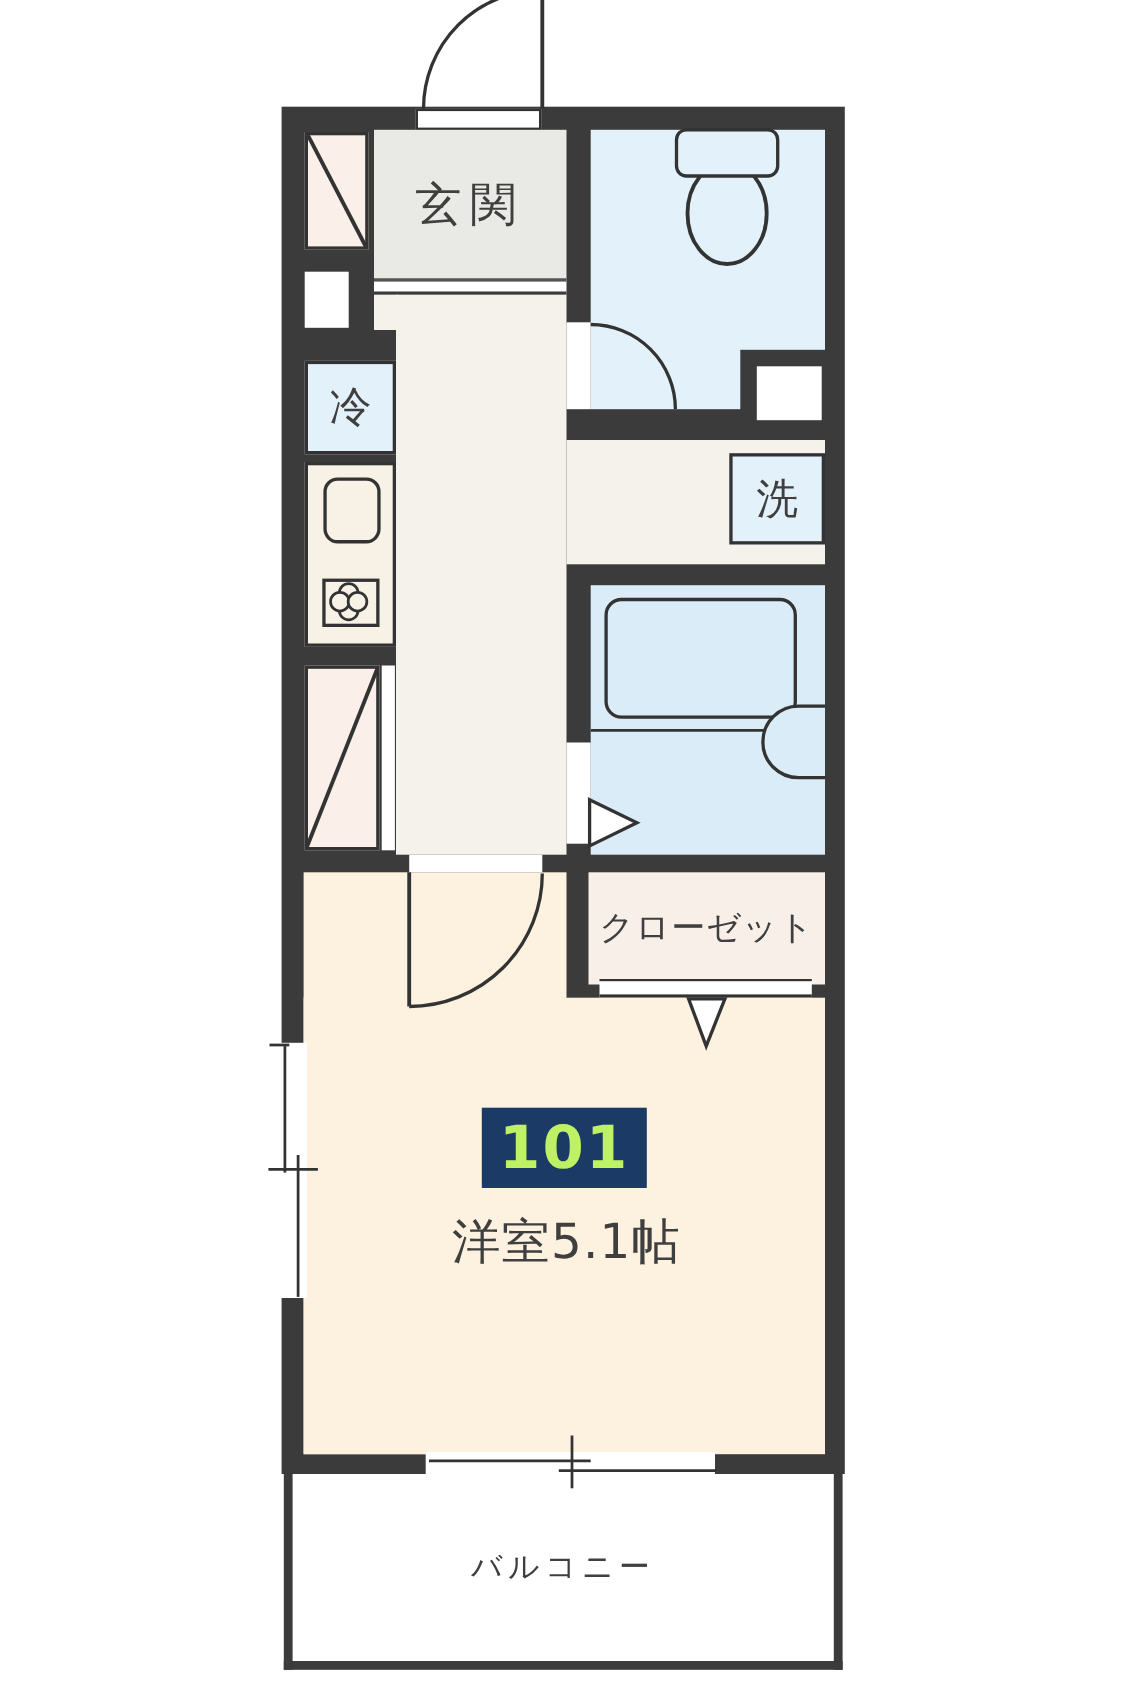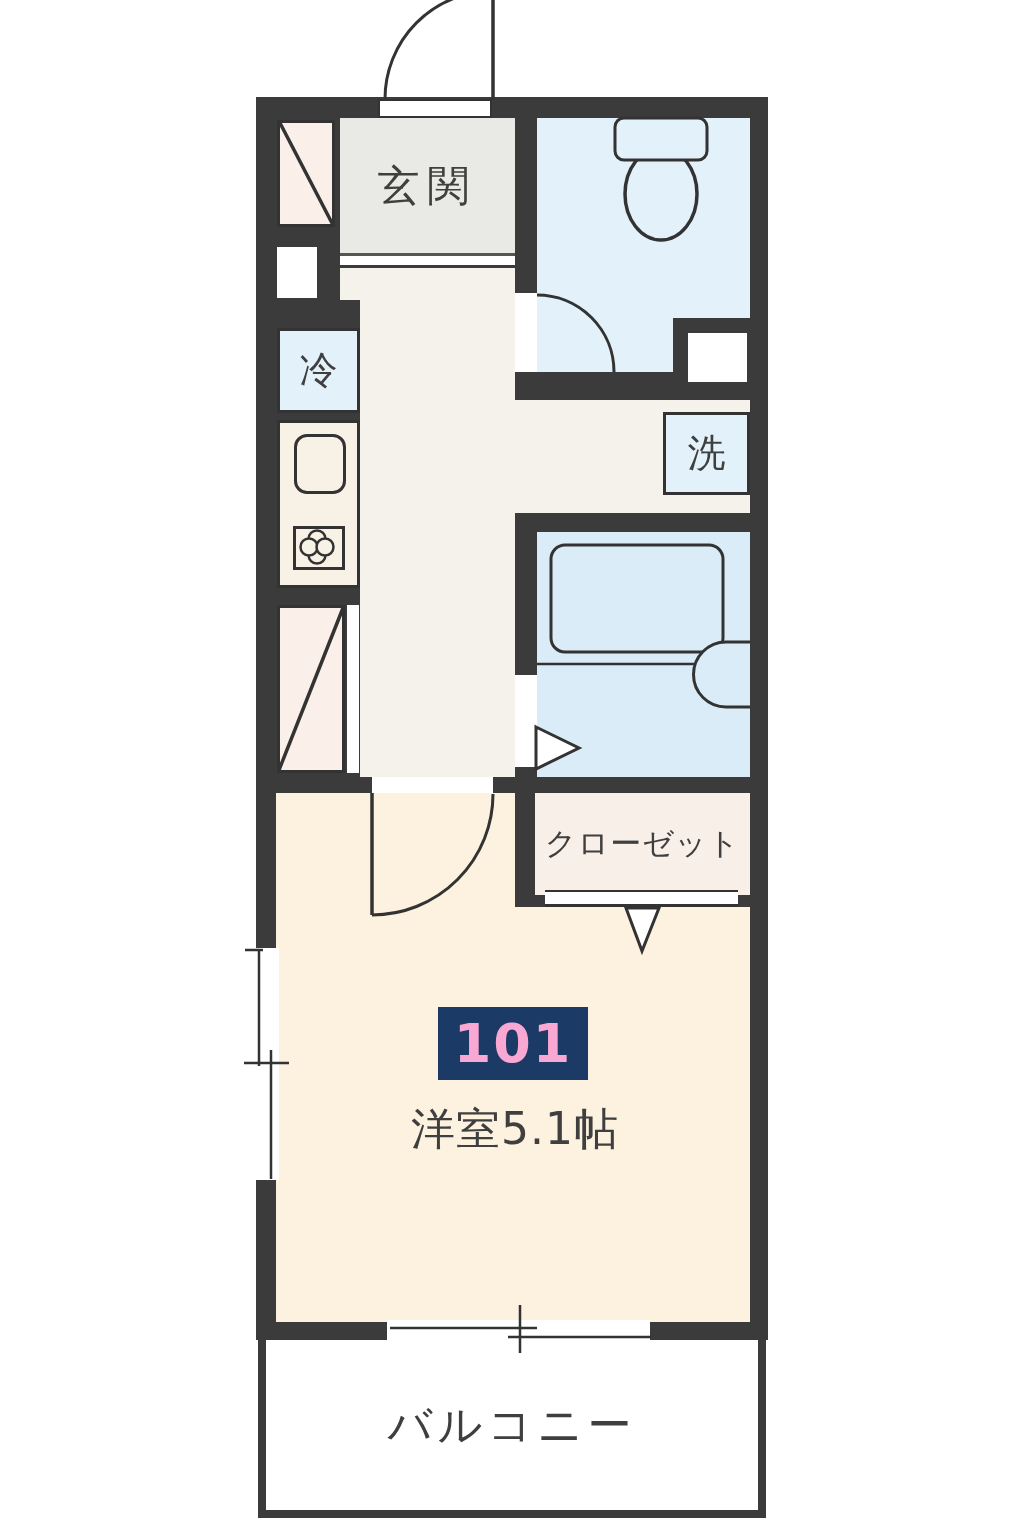--- a/index.html
+++ b/index.html
@@ -10,22 +10,22 @@
     --c-water:#e3f1fa; --c-bath:#d9ecf7; --c-pink:#fbefe9; --c-closet:#f9efe9;
     --c-counter:#f8f2e6; --c-navy:#1c3a66; --c-line:#333333; --c-text:#3f3f3f;
   }
   .abs{position:absolute;box-sizing:border-box;}
   .wall{background:var(--c-wall);}
   .room-label{color:var(--c-text);display:flex;align-items:center;justify-content:center;}
   .lbl-entrance{font-size:42px;letter-spacing:8px;font-weight:500;}
   .lbl-small{font-size:38px;font-weight:500;}
   .lbl-closet{font-size:31px;letter-spacing:1px;font-weight:500;}
   .lbl-main{font-size:44px;font-weight:500;letter-spacing:1px;}
-  .lbl-balcony{font-size:44px;letter-spacing:5px;font-weight:500;}
-  .badge{background:var(--c-navy);color:#f9a8d4;font-size:54px;font-weight:bold;
+  .lbl-balcony{font-size:28px;letter-spacing:5px;font-weight:500;}
+  .badge{background:var(--c-navy);color:#bef264;font-size:54px;font-weight:bold;
          display:flex;align-items:center;justify-content:center;letter-spacing:2px;}
   .bordered{border:3px solid var(--c-line);}
   svg.overlay{position:absolute;left:0;top:0;pointer-events:none;}
 </style>
 </head>
 <body>
 
 <div class="plan" style="--c-wall: #3b3b3b; --c-cream: #fdf1df; --c-corridor: #f4f2eb; --c-genkan: #e9e9e6; --c-water: #e3f1fa; --c-bath: #d9ecf7; --c-pink: #fbefe9; --c-closet: #f9efe9; --c-counter: #f8f2e6; --c-navy: #1c3a66; --c-line: #333333; --c-text: #3f3f3f;">
 
   <div class="abs wall" style="left:256px;top:97px;width:512px;height:1243px;"></div>

